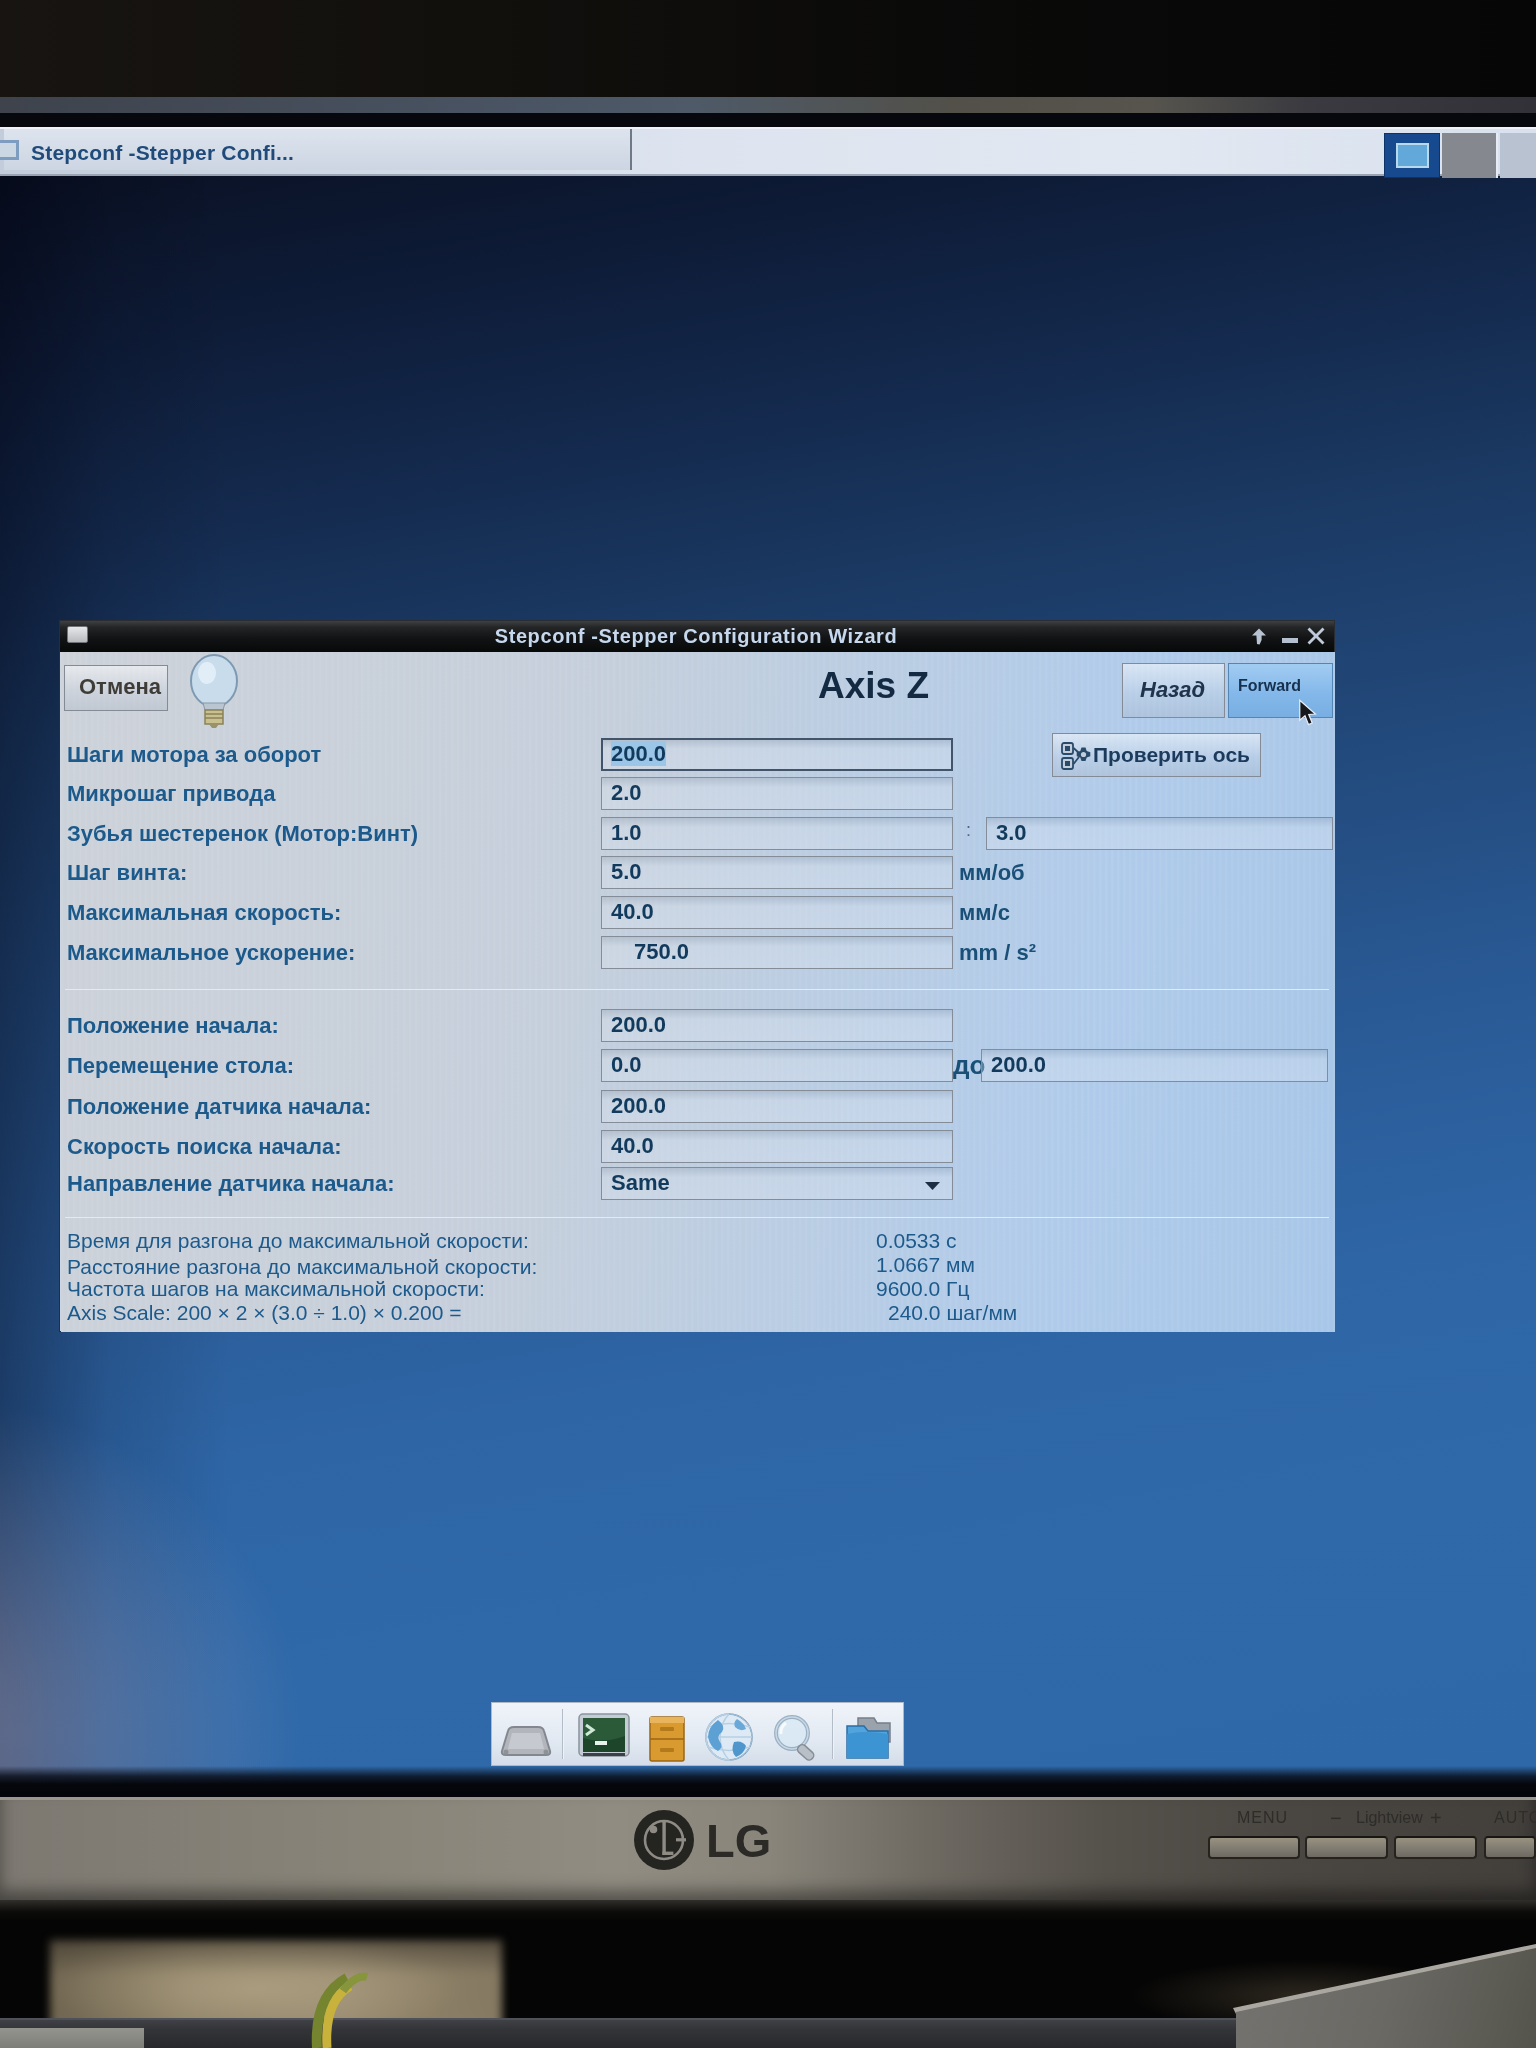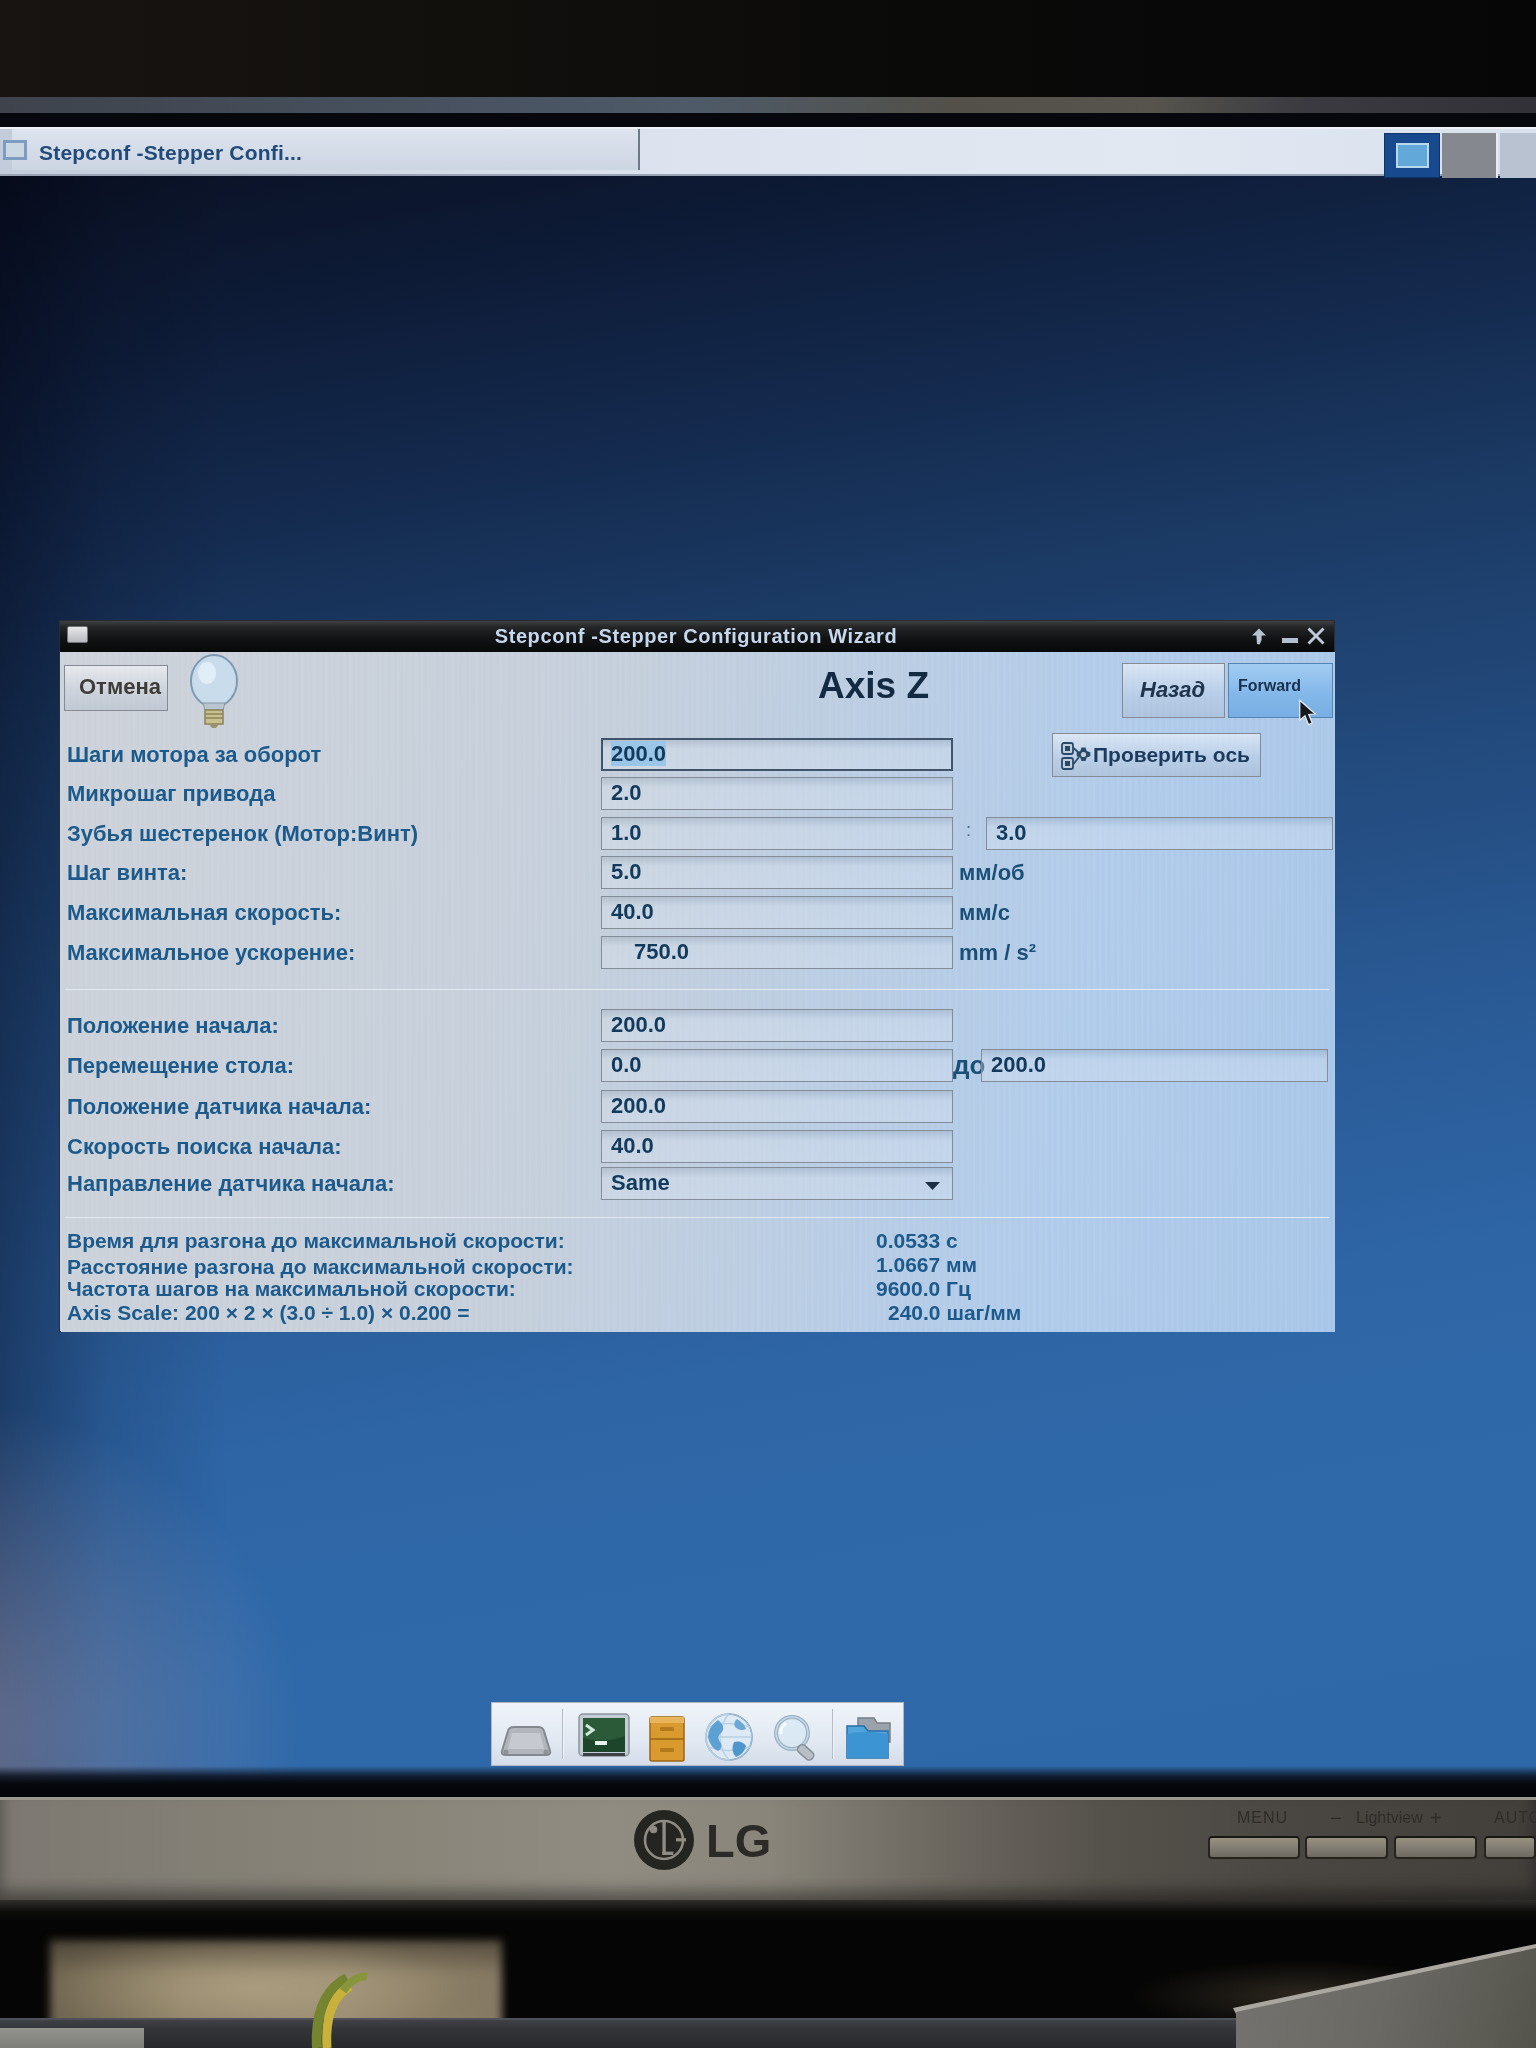--- a/index.html
+++ b/index.html
@@ -15,21 +15,21 @@
   #topgap { left:0; top:113px; width:1536px; height:14px; background:#07080d; }
 
   
   #screen { left:0; top:127px; width:1536px; height:1673px; background:#10203a; overflow:hidden; filter:blur(0.6px); }
 
 
   
   #taskbar { left:0; top:0; width:1536px; height:49px;
     background:linear-gradient(90deg,#c2ccda 0%,#dde4ef 45%,#e2e8f2 75%,#d8e1ed 100%);
     border-top:2px solid #eef2f8; border-bottom:2px solid #9aa3b2; }
-  #taskbtn { left:12px; top:0; width:628px; height:41px;
+  #taskbtn { left:4px; top:0; width:628px; height:41px;
     background:linear-gradient(180deg,#dde4ee 0%,#ccd5e2 100%);
     border-right:2px solid #6e7887; }
   #taskico { left:-9px; top:11px; width:24px; height:20px; border:3px solid #7d9cc0; background:#ccd7e4;}
   #tasktext { left:27px; top:12px; font-size:21px; font-weight:bold; color:#1f4a7a; letter-spacing:0.2px;}
   #pager1 { left:1384px; top:4px; width:56px; height:45px; background:#17498f; border:1px solid #0d3468; }
   #pager1 .inner { position:absolute; left:11px; top:9px; width:33px; height:25px; background:#62a8d8; border:2px solid #b8d8ee;}
   #pager2 { left:1442px; top:4px; width:56px; height:45px; background:#85888e; border-right:2px solid #e8ecf2;}
   #pagerend { left:1500px; top:4px; width:36px; height:45px; background:#b9c2d0; }
 
   
@@ -59,21 +59,21 @@
       linear-gradient(100deg,#cdd2d9 0%,#c5cfdb 40%,#b0cbea 78%,#a8c6e8 100%);
   }
 
   .gtkbtn { position:absolute; border:1px solid #848b95; background:linear-gradient(180deg, rgba(255,255,255,0.5) 0%, rgba(205,214,226,0.28) 55%, rgba(168,180,196,0.34) 100%); }
   .field { position:absolute; height:33px; width:352px; left:540px; border:1px solid #848c97;
     background:linear-gradient(180deg, rgba(125,138,155,0.22) 0%, rgba(222,230,240,0.30) 30%, rgba(222,230,242,0.34) 100%);
     font-size:22px; font-weight:bold; color:#123a5c; line-height:30px; padding-left:9px; }
   .lbl { position:absolute; left:6px; font-size:22px; font-weight:bold; color:#1d5a8c; white-space:nowrap; line-height:33px; height:33px;}
   .unit { position:absolute; left:898px; font-size:22px; font-weight:bold; color:#1a5078; white-space:nowrap; line-height:33px; height:33px;}
   .sep { position:absolute; left:4px; width:1264px; height:1px; background:#99a1ab; border-bottom:1px solid #e4eaf2; }
-  .resline { position:absolute; font-size:21px; font-weight:bold; color:#1d5a8c; white-space:nowrap; }
+  .resline { position:absolute; font-size:21px; font-weight:normal; color:#1d5a8c; white-space:nowrap; }
 
   
   #botbezel { left:0; top:1797px; width:1536px; height:106px;
     background:linear-gradient(90deg,#7d7972 0%,#898579 26%,#908c82 40%,#89857b 50%,#6f6b63 60%,#55514b 72%,#4a4641 84%,#423f3b 100%);
     border-top:3px solid #9b978e;
     box-shadow:inset 0 -12px 16px rgba(0,0,0,0.42);
     text-align:center;
   }
   .bzbtn { position:absolute; top:36px; height:23px; border-radius:4px;
     background:linear-gradient(180deg,#97927f 0%,#7f7a71 60%,#6e6961 100%);

